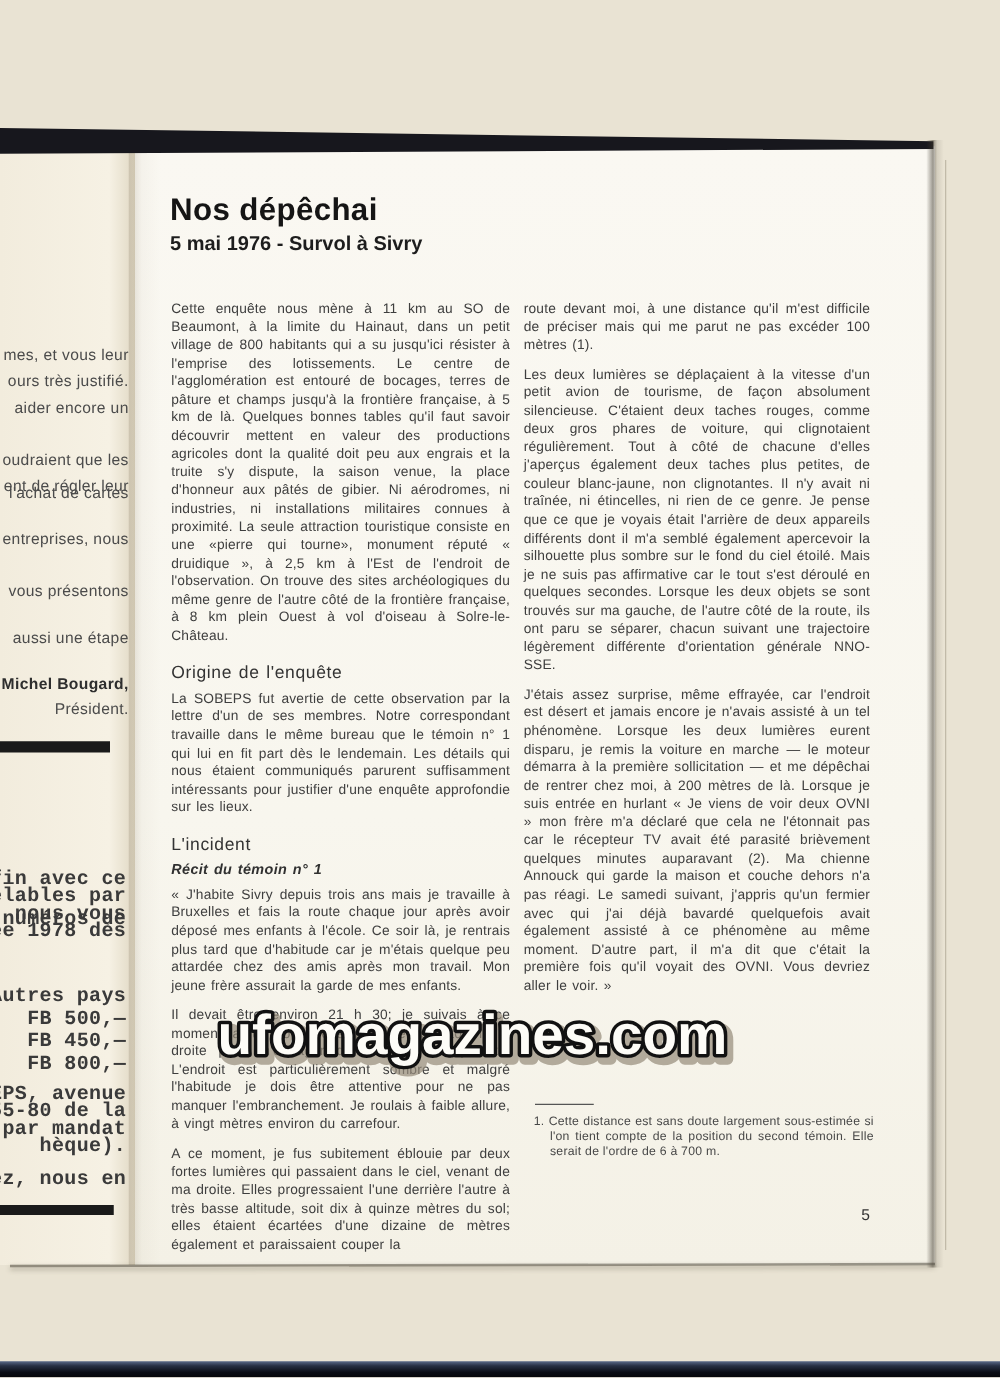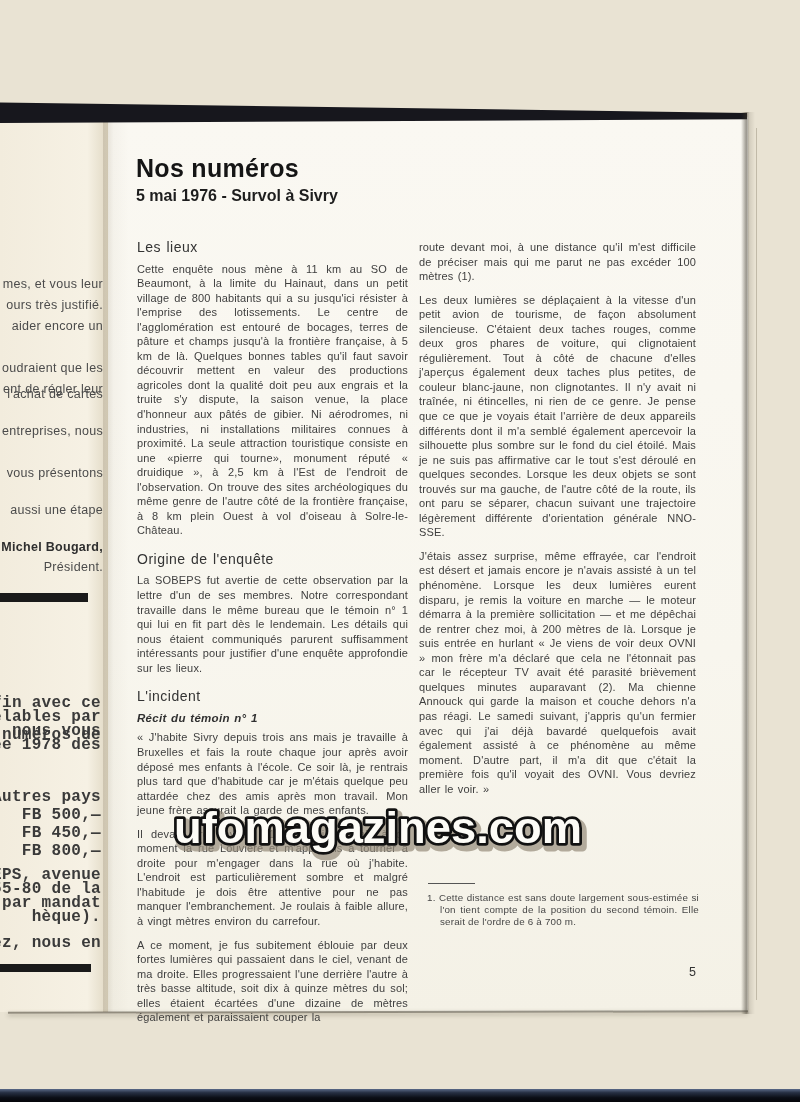--- a/index.html
+++ b/index.html
@@ -83,25 +83,24 @@
   <div class="ls bold" style="top:880px">222255-80 de la</div>
   <div class="ls bold" style="top:894px">ent par mandat</div>
   <div class="ls bold" style="top:908px">hèque).</div>
   <div class="ls bold" style="top:934px">uerez, nous en</div>
 
   <div class="ls-bar" style="left:0;top:964px;width:91px;height:8px"></div>
 
   <div class="main-page"></div>
   <div class="gutter-fold"></div>
 
-  <h1 class="title">Nos numéros</h1>
+  <h1 class="title">Nos dépêchai</h1>
   <h2 class="subtitle">5 mai 1976 - Survol à Sivry</h2>
 
   <div class="col col-left">
-    <h3 class="first">Les lieux</h3>
     <p>Cette enquête nous mène à 11 km au SO de Beaumont, à la limite du Hainaut, dans un petit village de 800 habitants qui a su jusqu'ici résister à l'emprise des lotissements. Le centre de l'agglomération est entouré de bocages, terres de pâture et champs jusqu'à la frontière française, à 5 km de là. Quelques bonnes tables qu'il faut savoir découvrir mettent en valeur des productions agricoles dont la qualité doit peu aux engrais et la truite s'y dispute, la saison venue, la place d'honneur aux pâtés de gibier. Ni aérodromes, ni industries, ni installations militaires connues à proximité. La seule attraction touristique consiste en une «pierre qui tourne», monument réputé « druidique », à 2,5 km à l'Est de l'endroit de l'observation. On trouve des sites archéologiques du même genre de l'autre côté de la frontière française, à 8 km plein Ouest à vol d'oiseau à Solre-le-Château.</p>
     <h3>Origine de l'enquête</h3>
     <p>La SOBEPS fut avertie de cette observation par la lettre d'un de ses membres. Notre correspondant travaille dans le même bureau que le témoin n° 1 qui lui en fit part dès le lendemain. Les détails qui nous étaient communiqués parurent suffisamment intéressants pour justifier d'une enquête approfondie sur les lieux.</p>
     <h3>L'incident</h3>
     <h4>Récit du témoin n° 1</h4>
     <p>« J'habite Sivry depuis trois ans mais je travaille à Bruxelles et fais la route chaque jour après avoir déposé mes enfants à l'école. Ce soir là, je rentrais plus tard que d'habitude car je m'étais quelque peu attardée chez des amis après mon travail. Mon jeune frère assurait la garde de mes enfants.</p>
     <p>Il devait être environ 21 h 30; je suivais à ce moment la rue Louvière et m'apprêtais à tourner à droite pour m'engager dans la rue où j'habite. L'endroit est particulièrement sombre et malgré l'habitude je dois être attentive pour ne pas manquer l'embranchement. Je roulais à faible allure, à vingt mètres environ du carrefour.</p>
     <p>A ce moment, je fus subitement éblouie par deux fortes lumières qui passaient dans le ciel, venant de ma droite. Elles progressaient l'une derrière l'autre à très basse altitude, soit dix à quinze mètres du sol; elles étaient écartées d'une dizaine de mètres également et paraissaient couper la</p>
   </div>
 

